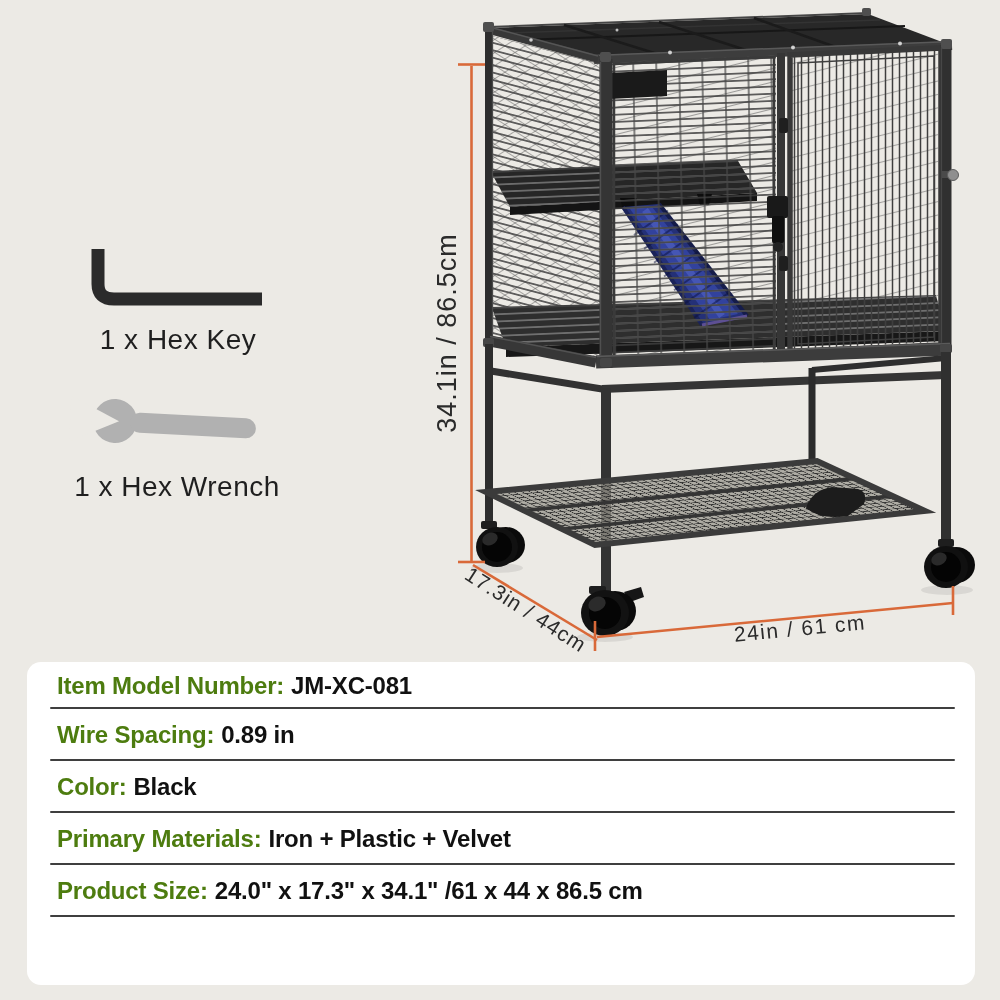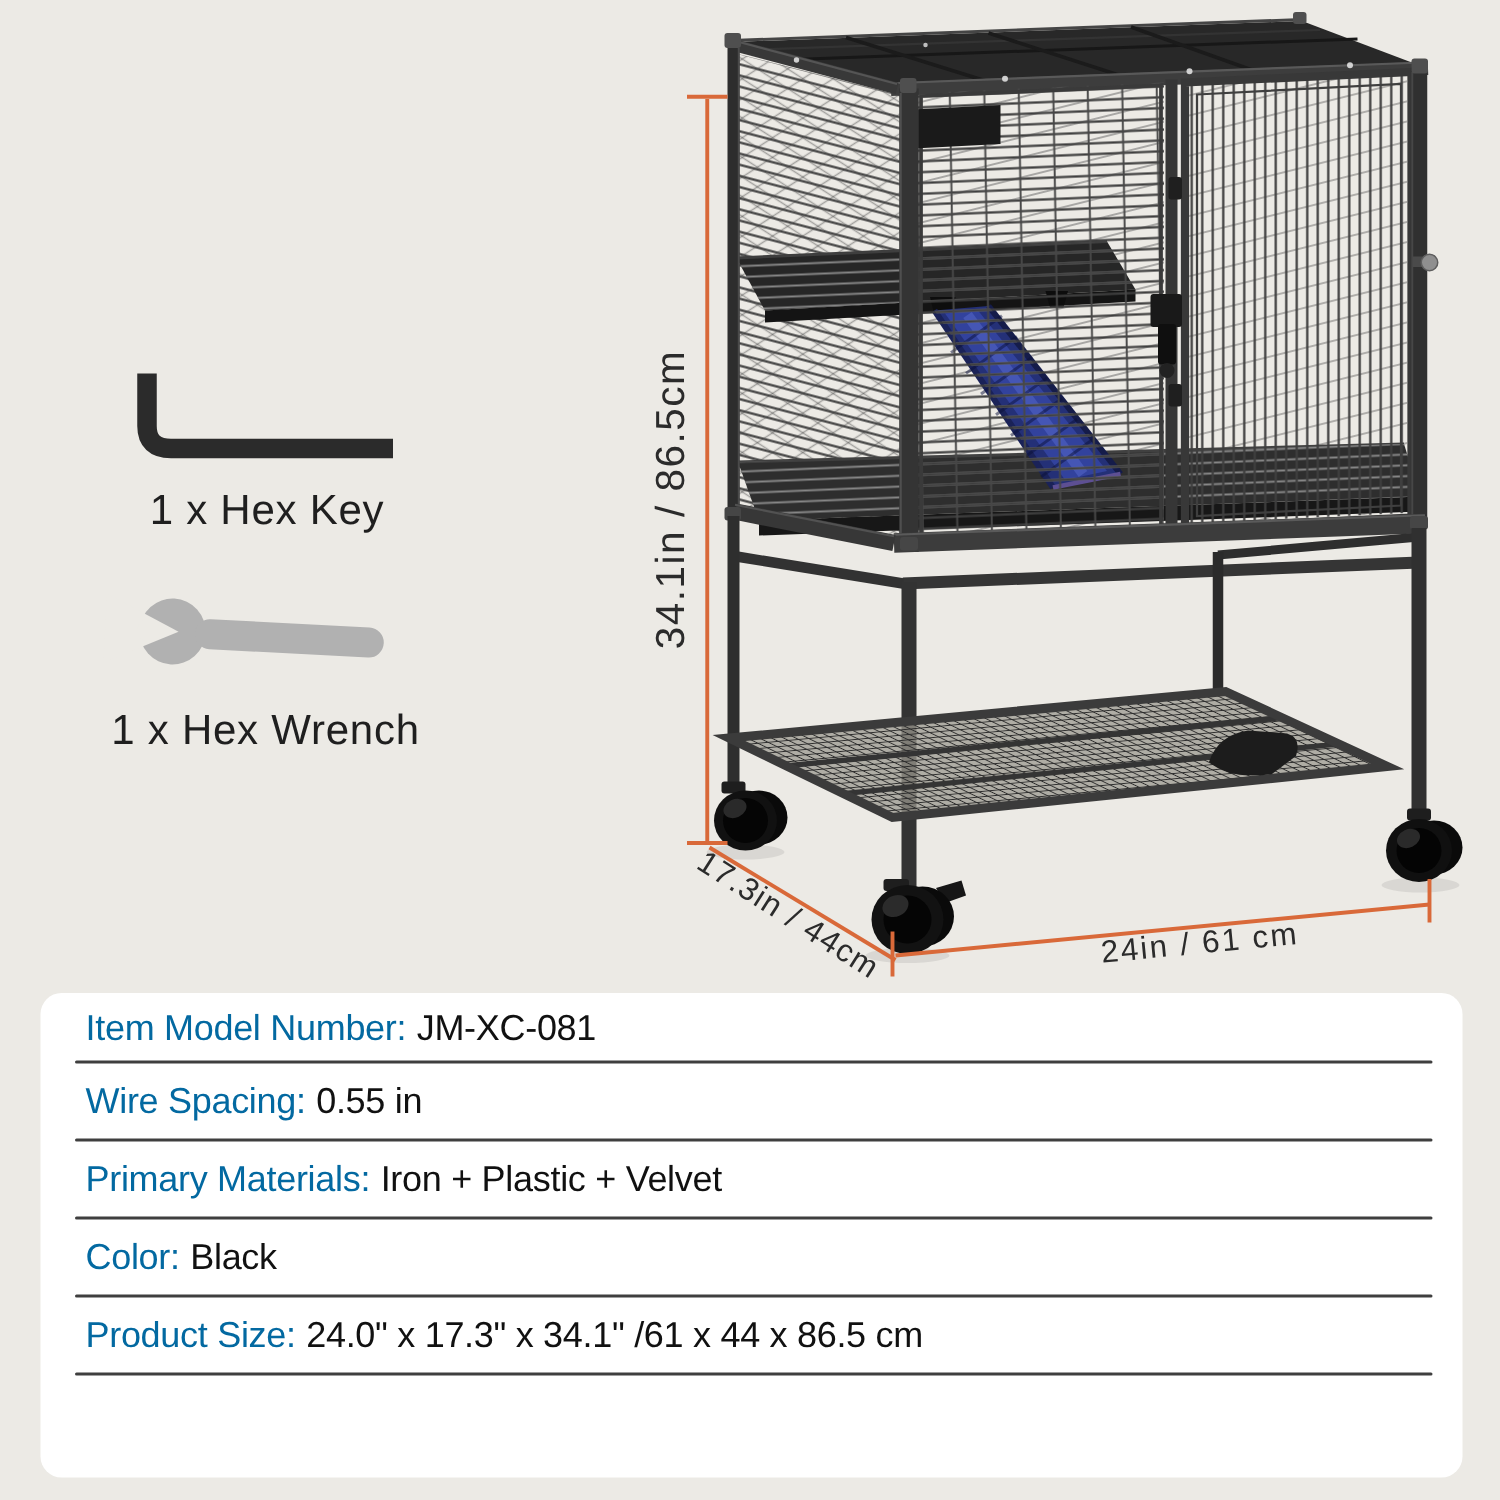--- a/index.html
+++ b/index.html
@@ -9,22 +9,22 @@
   
   .spec-card{
     position:absolute;left:27px;top:662px;width:948px;height:323px;
     background:#FFFFFF;border-radius:14px;box-sizing:border-box;padding-top:1px;
   }
   .spec-row{position:relative;height:52px;display:flex;align-items:center;
     padding-left:30px;box-sizing:border-box;}
   .spec-row:first-child{height:46px;}
   .spec-rule{position:absolute;left:23px;right:20px;bottom:0;height:2px;
     background:#3F3F3F;border-radius:2px;}
-  .spec-label{font-size:24px;color:#0369a1;letter-spacing:-0.2px;white-space:pre;}
-  .spec-value{font-size:24px;color:#111111;font-weight:normal;margin-left:7px;
+  .spec-label{font-size:24px;color:#4d7c0f;letter-spacing:-0.2px;white-space:pre;font-weight:bold;}
+  .spec-value{font-size:24px;color:#111111;font-weight:bold;margin-left:7px;
     letter-spacing:-0.2px;white-space:pre;}
   svg text{font-family:"Liberation Sans", sans-serif;}
 </style>
 </head>
 <body>
 
 <div class="stage">
 
   <svg class="illustration" viewBox="0 0 1000 660">
     <defs>
@@ -260,33 +260,33 @@
   </svg>
 
   <div class="spec-card">
     <div class="spec-row">
       <span class="spec-label">Item Model Number:</span>
       <span class="spec-value">JM-XC-081</span>
       <div class="spec-rule"></div>
     </div>
     <div class="spec-row">
       <span class="spec-label">Wire Spacing:</span>
-      <span class="spec-value">0.55 in</span>
+      <span class="spec-value">0.89 in</span>
+      <div class="spec-rule"></div>
+    </div>
+    <div class="spec-row">
+      <span class="spec-label">Color:</span>
+      <span class="spec-value">Black</span>
       <div class="spec-rule"></div>
     </div>
     <div class="spec-row">
       <span class="spec-label">Primary Materials:</span>
       <span class="spec-value">Iron + Plastic + Velvet</span>
       <div class="spec-rule"></div>
     </div>
     <div class="spec-row">
-      <span class="spec-label">Color:</span>
-      <span class="spec-value">Black</span>
-      <div class="spec-rule"></div>
-    </div>
-    <div class="spec-row">
       <span class="spec-label">Product Size:</span>
       <span class="spec-value">24.0" x 17.3" x 34.1" /61 x 44 x 86.5 cm</span>
       <div class="spec-rule"></div>
     </div>
   </div>
 
 </div>
 
 </body></html>

